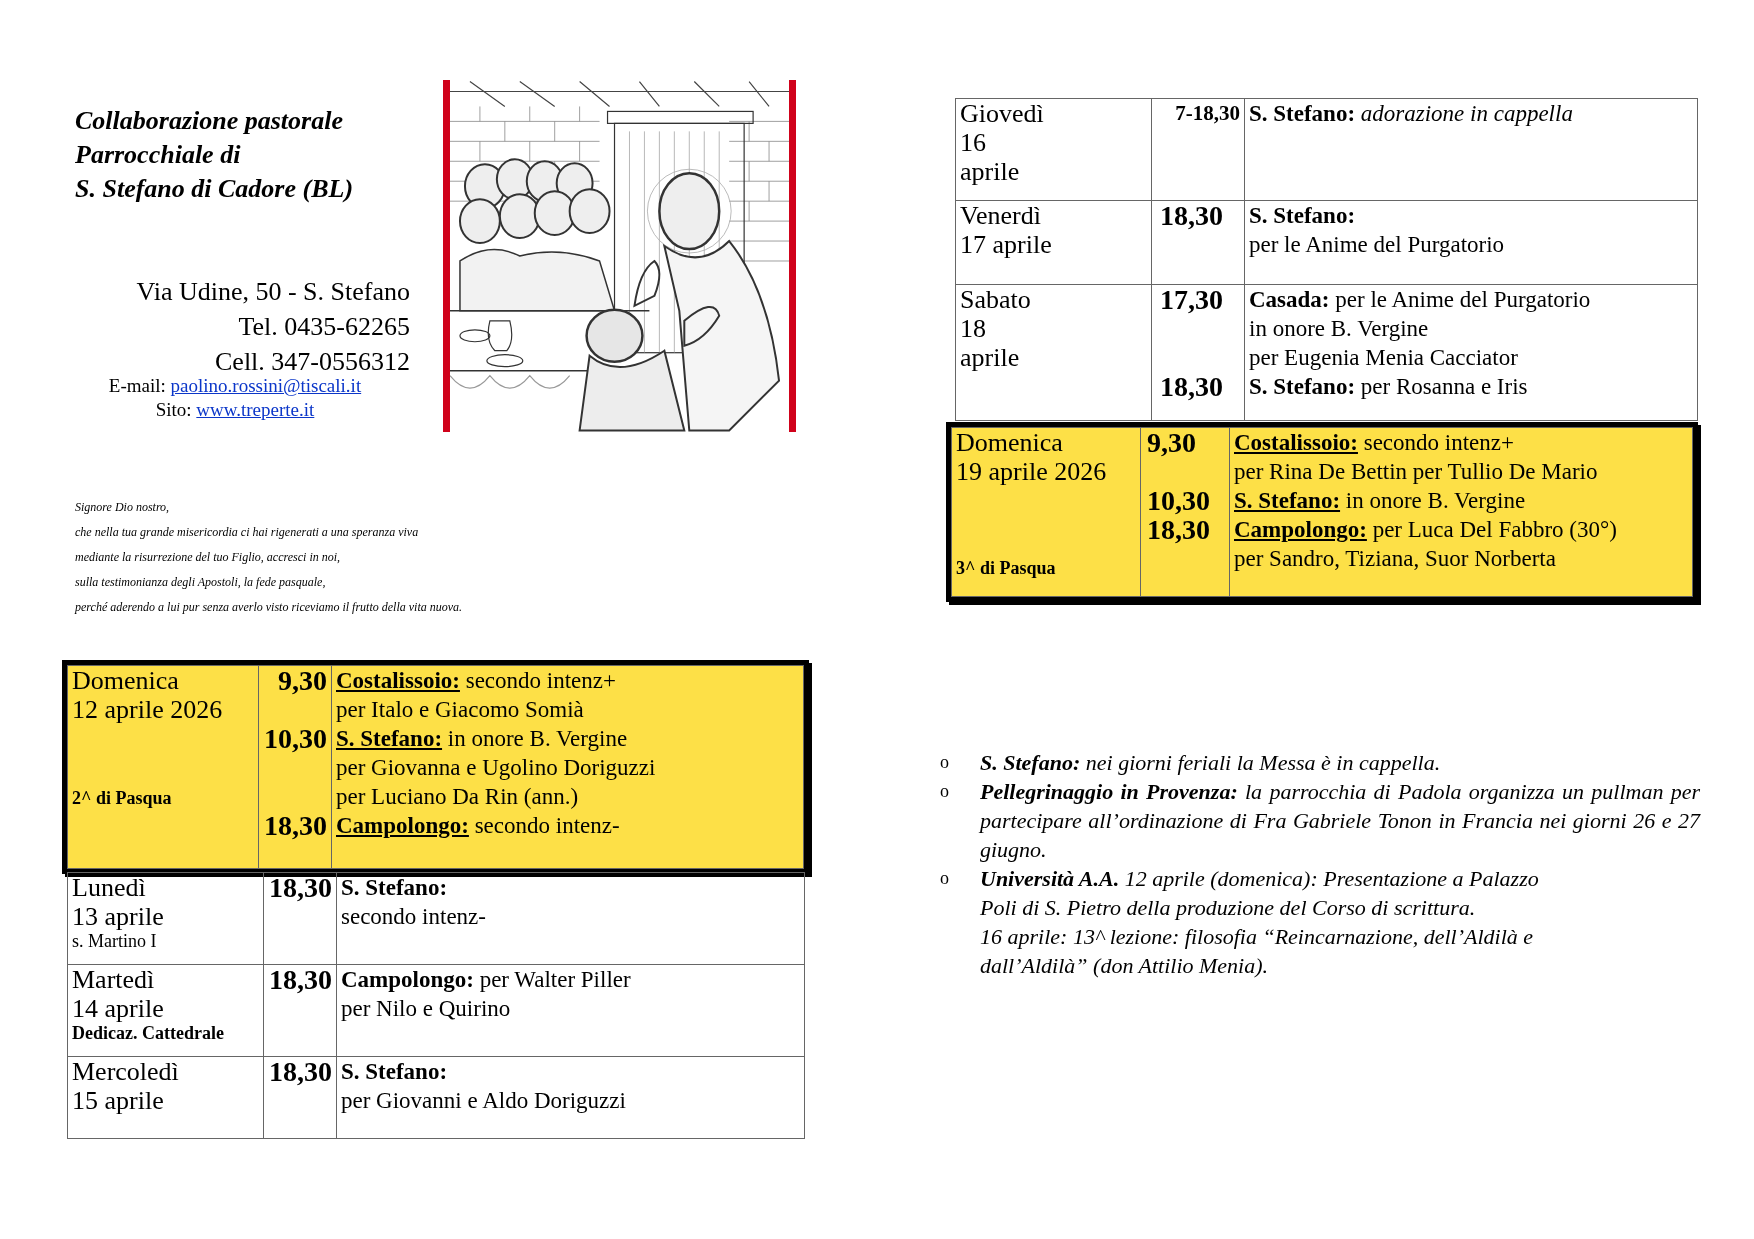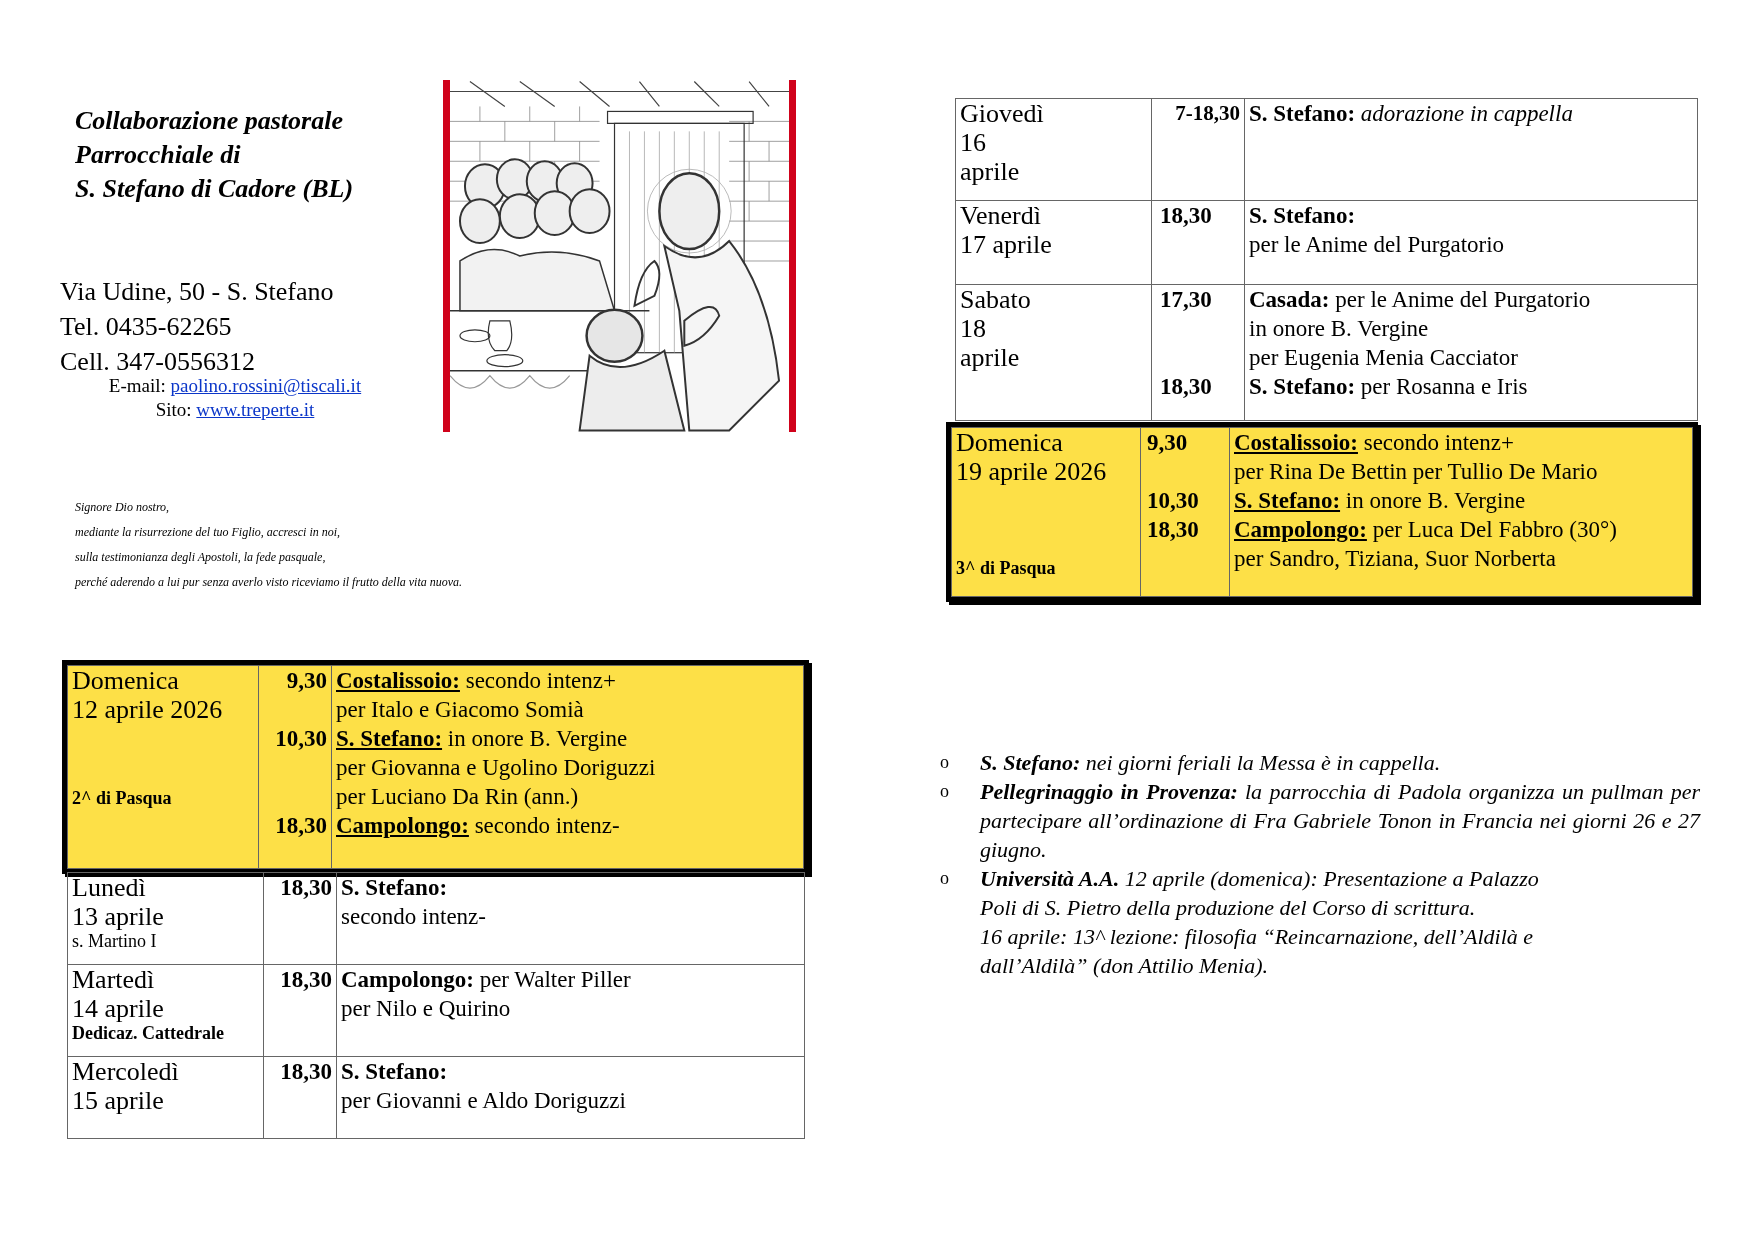--- a/index.html
+++ b/index.html
@@ -2,36 +2,36 @@
 <html><head>
 <meta charset="utf-8">
 <style>
   html, body { margin:0; padding:0; background:#ffffff; }
   body { width:1754px; height:1239px; position:relative; overflow:hidden;
          font-family:"Liberation Serif", serif; color:#000; }
   .abs { position:absolute; }
 
   
   .hdr-title { left:75px; top:104px; font-weight:bold; font-style:italic; font-size:26px; line-height:34px; }
-  .hdr-addr { left:60px; top:274px; width:350px; text-align:left; font-size:26px; line-height:35px; }
+  .hdr-addr { left:60px; top:274px; width:350px; text-align:right; font-size:26px; line-height:35px; }
   .hdr-small { left:60px; top:374px; width:350px; text-align:center; font-size:19px; line-height:24px; }
   .hdr-small a { color:#0b36c9; text-decoration:underline; }
 
   
   .illus { left:443px; top:80px; width:353px; height:352px; border-left:7px solid #d0021b; border-right:7px solid #d0021b; box-sizing:border-box; background:#fff; }
   .illus svg { width:100%; height:100%; display:block; }
 
   
   .prayer { left:75px; top:495px; font-style:italic; font-size:12px; line-height:25px; }
 
   
   table.sched { border-collapse:collapse; position:absolute; font-size:26px; }
   table.sched td { border:1.5px solid #666; vertical-align:top; padding:0 4px; line-height:29px; }
   td.day { width:187px; }
-  td.time { width:64px; font-weight:bold; font-size:23px; text-align:right; padding-right:4px; }
+  td.time { width:64px; font-weight:bold; font-size:28px; text-align:right; padding-right:4px; }
   td.desc { font-size:23px; }
   .sub-small { font-size:18px; line-height:20px; }
   .sub-bold { font-size:18px; line-height:20px; font-weight:bold; }
   .loc { font-weight:bold; }
   .loc-u { font-weight:bold; text-decoration:underline; }
   .ital { font-style:italic; }
 
   .sunday-wrap { position:absolute; border:5px solid #000; box-shadow: 3px 3px 0 #000; background:#ffff3c; }
   .sunday-wrap table { position:static; }
   .sunday-wrap td { background:#fde047; border-color:#777; }
@@ -100,20 +100,21 @@
 
     <ellipse cx="165" cy="255" rx="28" ry="26" stroke="#333" stroke-width="2.5" fill="#e6e6e6"></ellipse>
     <path d="M140 275 Q170 300 215 270 L235 350 L130 350 Z" stroke="#333" stroke-width="2" fill="#ededed"></path>
     <path d="M185 225 Q190 190 205 180 Q215 190 205 215 Z" stroke="#333" stroke-width="2"></path>
     <path d="M235 240 Q265 215 270 235 Q255 260 235 265 Z" stroke="#333" stroke-width="2"></path>
   </svg>
 </div>
 
 <div class="abs prayer">
   <div>Signore Dio nostro,</div>
+  <div>che nella tua grande misericordia ci hai rigenerati a una speranza viva</div>
   <div>mediante la risurrezione del tuo Figlio, accresci in noi,</div>
   <div>sulla testimonianza degli Apostoli, la fede pasquale,</div>
   <div>perché aderendo a lui pur senza averlo visto riceviamo il frutto della vita nuova.</div>
 </div>
 
 <div class="sunday-wrap" style="left:62px; top:660px; width:737px; height:204px;">
   <table class="sched" style="width:100%; height:100%;">
     <tbody>
         <tr>
       <td class="day" style="width:182px; position:relative;">

